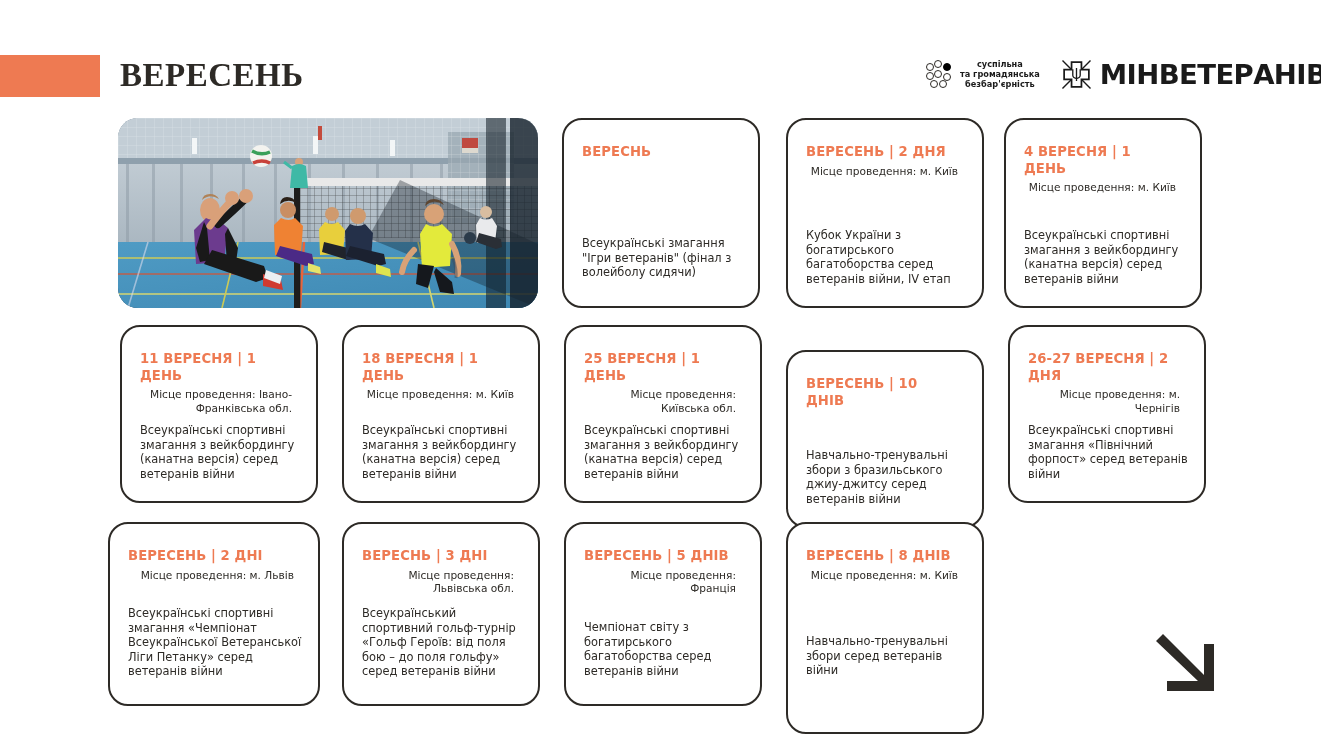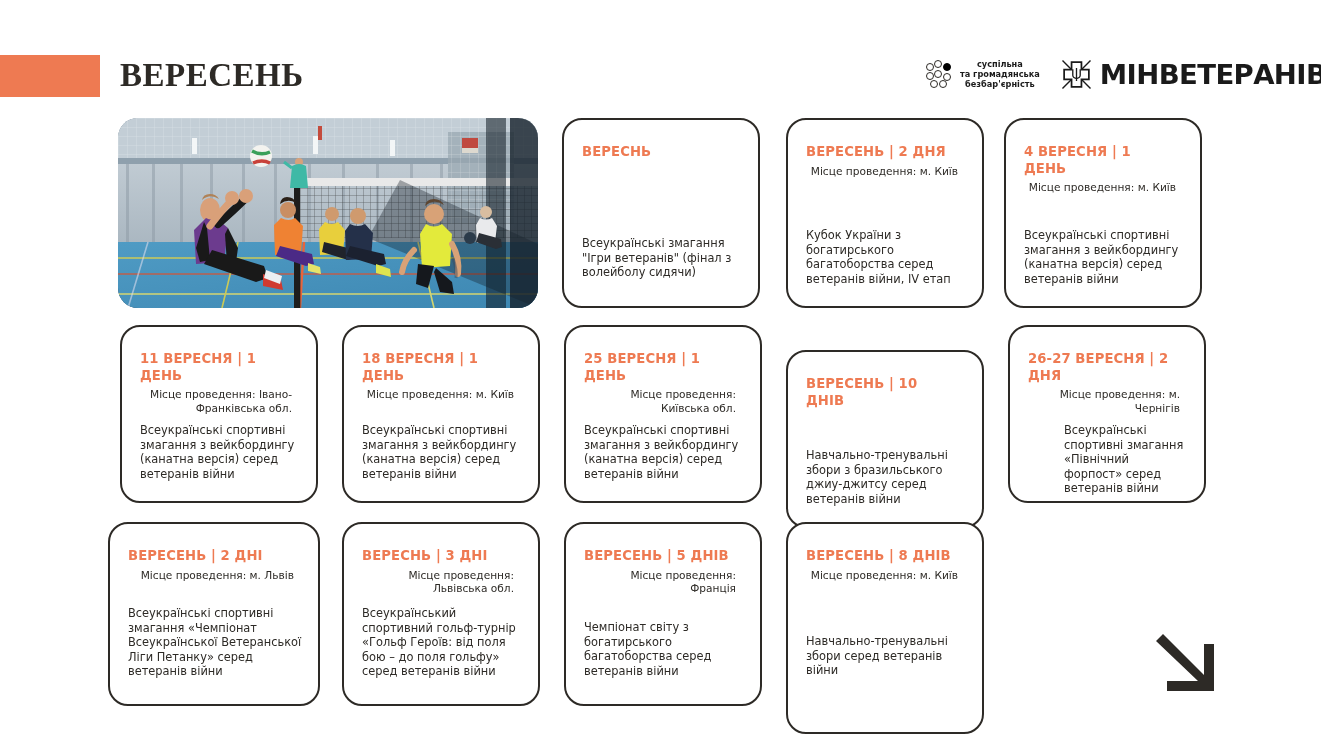--- a/index.html
+++ b/index.html
@@ -321,21 +321,21 @@
 
   <div class="card" style="left:786px; top:325px; width:198px; height:178px;margin-top:25px;">
     <p class="card-date">ВЕРЕСЕНЬ | 10 ДНІВ</p>
     <p class="card-place"></p>
     <p class="card-desc" style="top:96px;">Навчально-тренувальні збори з бразильського джиу-джитсу серед ветеранів війни</p>
   </div>
 
   <div class="card" style="left:1008px; top:325px; width:198px; height:178px;">
     <p class="card-date">26-27 ВЕРЕСНЯ | 2 ДНЯ</p>
     <p class="card-place">Місце проведення: м. Чернігів</p>
-    <p class="card-desc" style="top:96px;margin-left:36px;">Всеукраїнські спортивні змагання «Північний форпост» серед ветеранів війни</p>
+    <p class="card-desc" style="top:96px;">Всеукраїнські спортивні змагання «Північний форпост» серед ветеранів війни</p>
   </div>
 
   <div class="card" style="left:108px; top:522px; width:212px; height:184px;">
     <p class="card-date">ВЕРЕСЕНЬ | 2 ДНІ</p>
     <p class="card-place">Місце проведення: м. Львів</p>
     <p class="card-desc" style="top:82px;">Всеукраїнські спортивні змагання «Чемпіонат Всеукраїнської Ветеранської Ліги Петанку» серед ветеранів війни</p>
   </div>
 
   <div class="card" style="left:342px; top:522px; width:198px; height:184px;">
     <p class="card-date">ВЕРЕСНЬ | 3 ДНІ</p>

